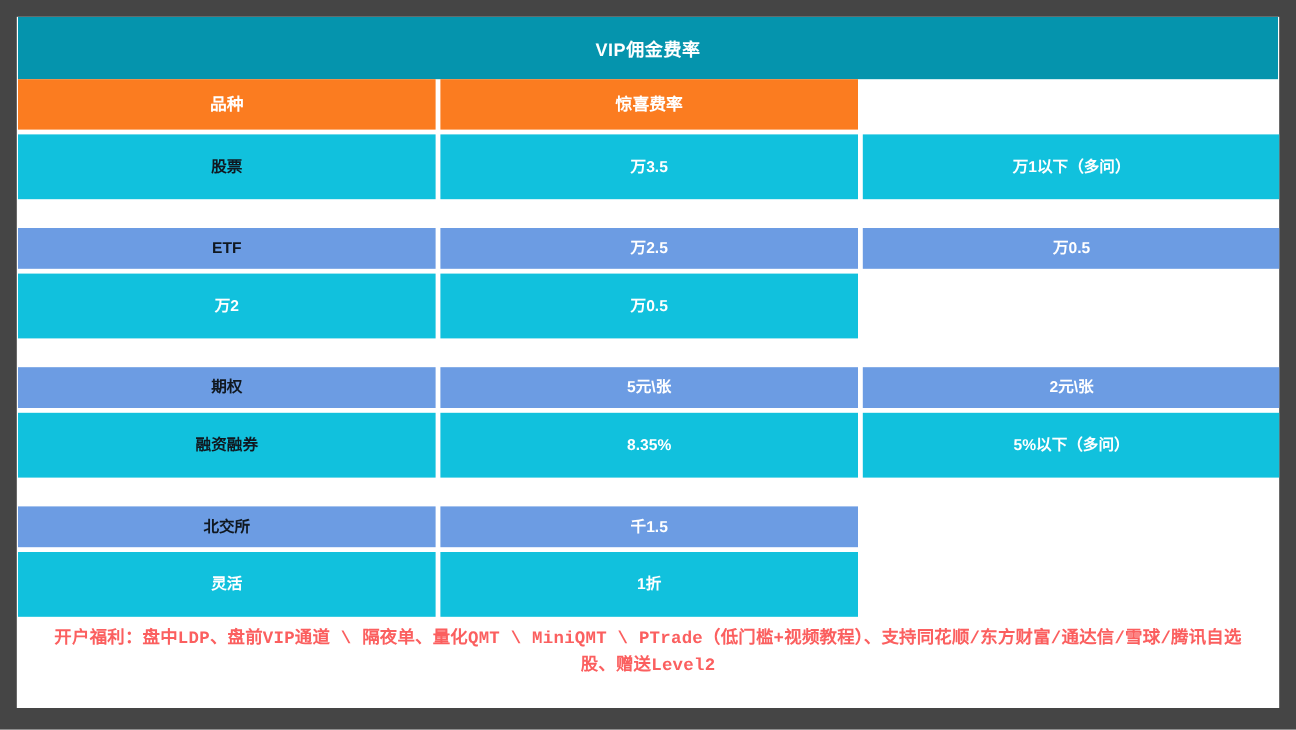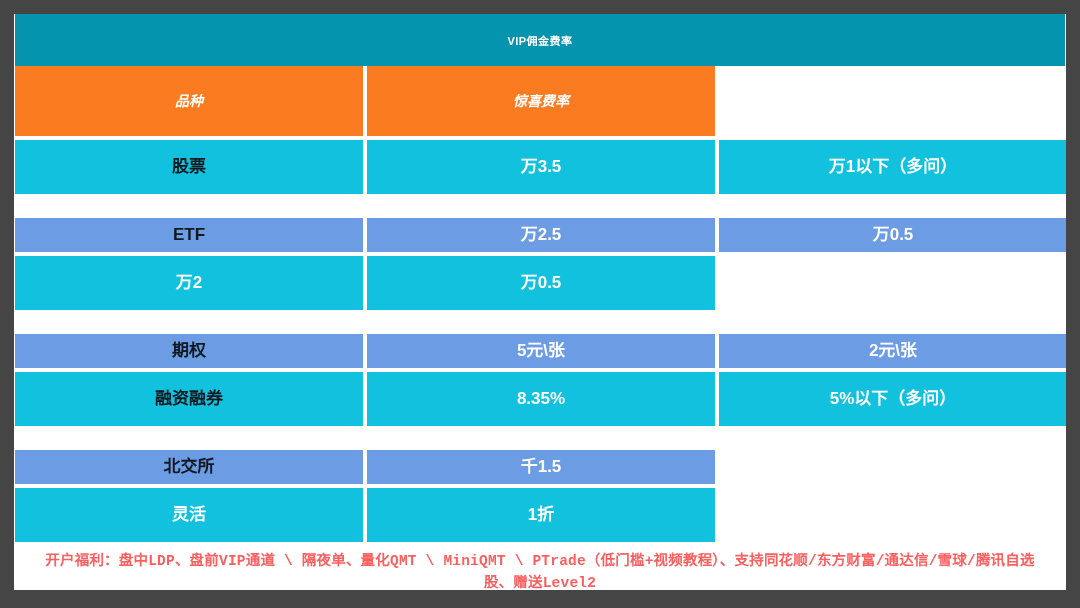--- a/index.html
+++ b/index.html
@@ -35,49 +35,49 @@
 
   
   .title-bar {
     height: 52px;
     margin: 0 1px;
     background: #0594ad;
     display: flex;
     align-items: center;
     justify-content: center;
     color: #ffffff;
-    font-size: 11px;
+    font-size: 15px;
     font-weight: 700;
     letter-spacing: .5px;
   }
 
   
   .row {
     display: grid;
     grid-template-columns: 348px 348px 348px;
     column-gap: 4px;
     margin: 0 1px 4px 1px;
     height: 54px;
   }
   .row:first-of-type { margin-top: 2px; }
 
   .cell {
     display: flex;
     align-items: center;
     justify-content: center;
     text-align: center;
-    font-size: 17px;
+    font-size: 13px;
     font-weight: 700;
     line-height: 1.3;
     box-sizing: border-box;
     padding: 2px 8px;
   }
 
   
-  .row.header { height: 70px; font-style: italic; }
+  .row.header { height: 42px; }
   .row.header .cell {
     background: #fb7c20;
     color: #ffffff;
     font-size: 14px;
   }
 
   
   .row.cyan .cell  { background: #11c1dd; }
   .row.blue .cell  { background: #6c9ce3; margin-top: 20px; }
 

